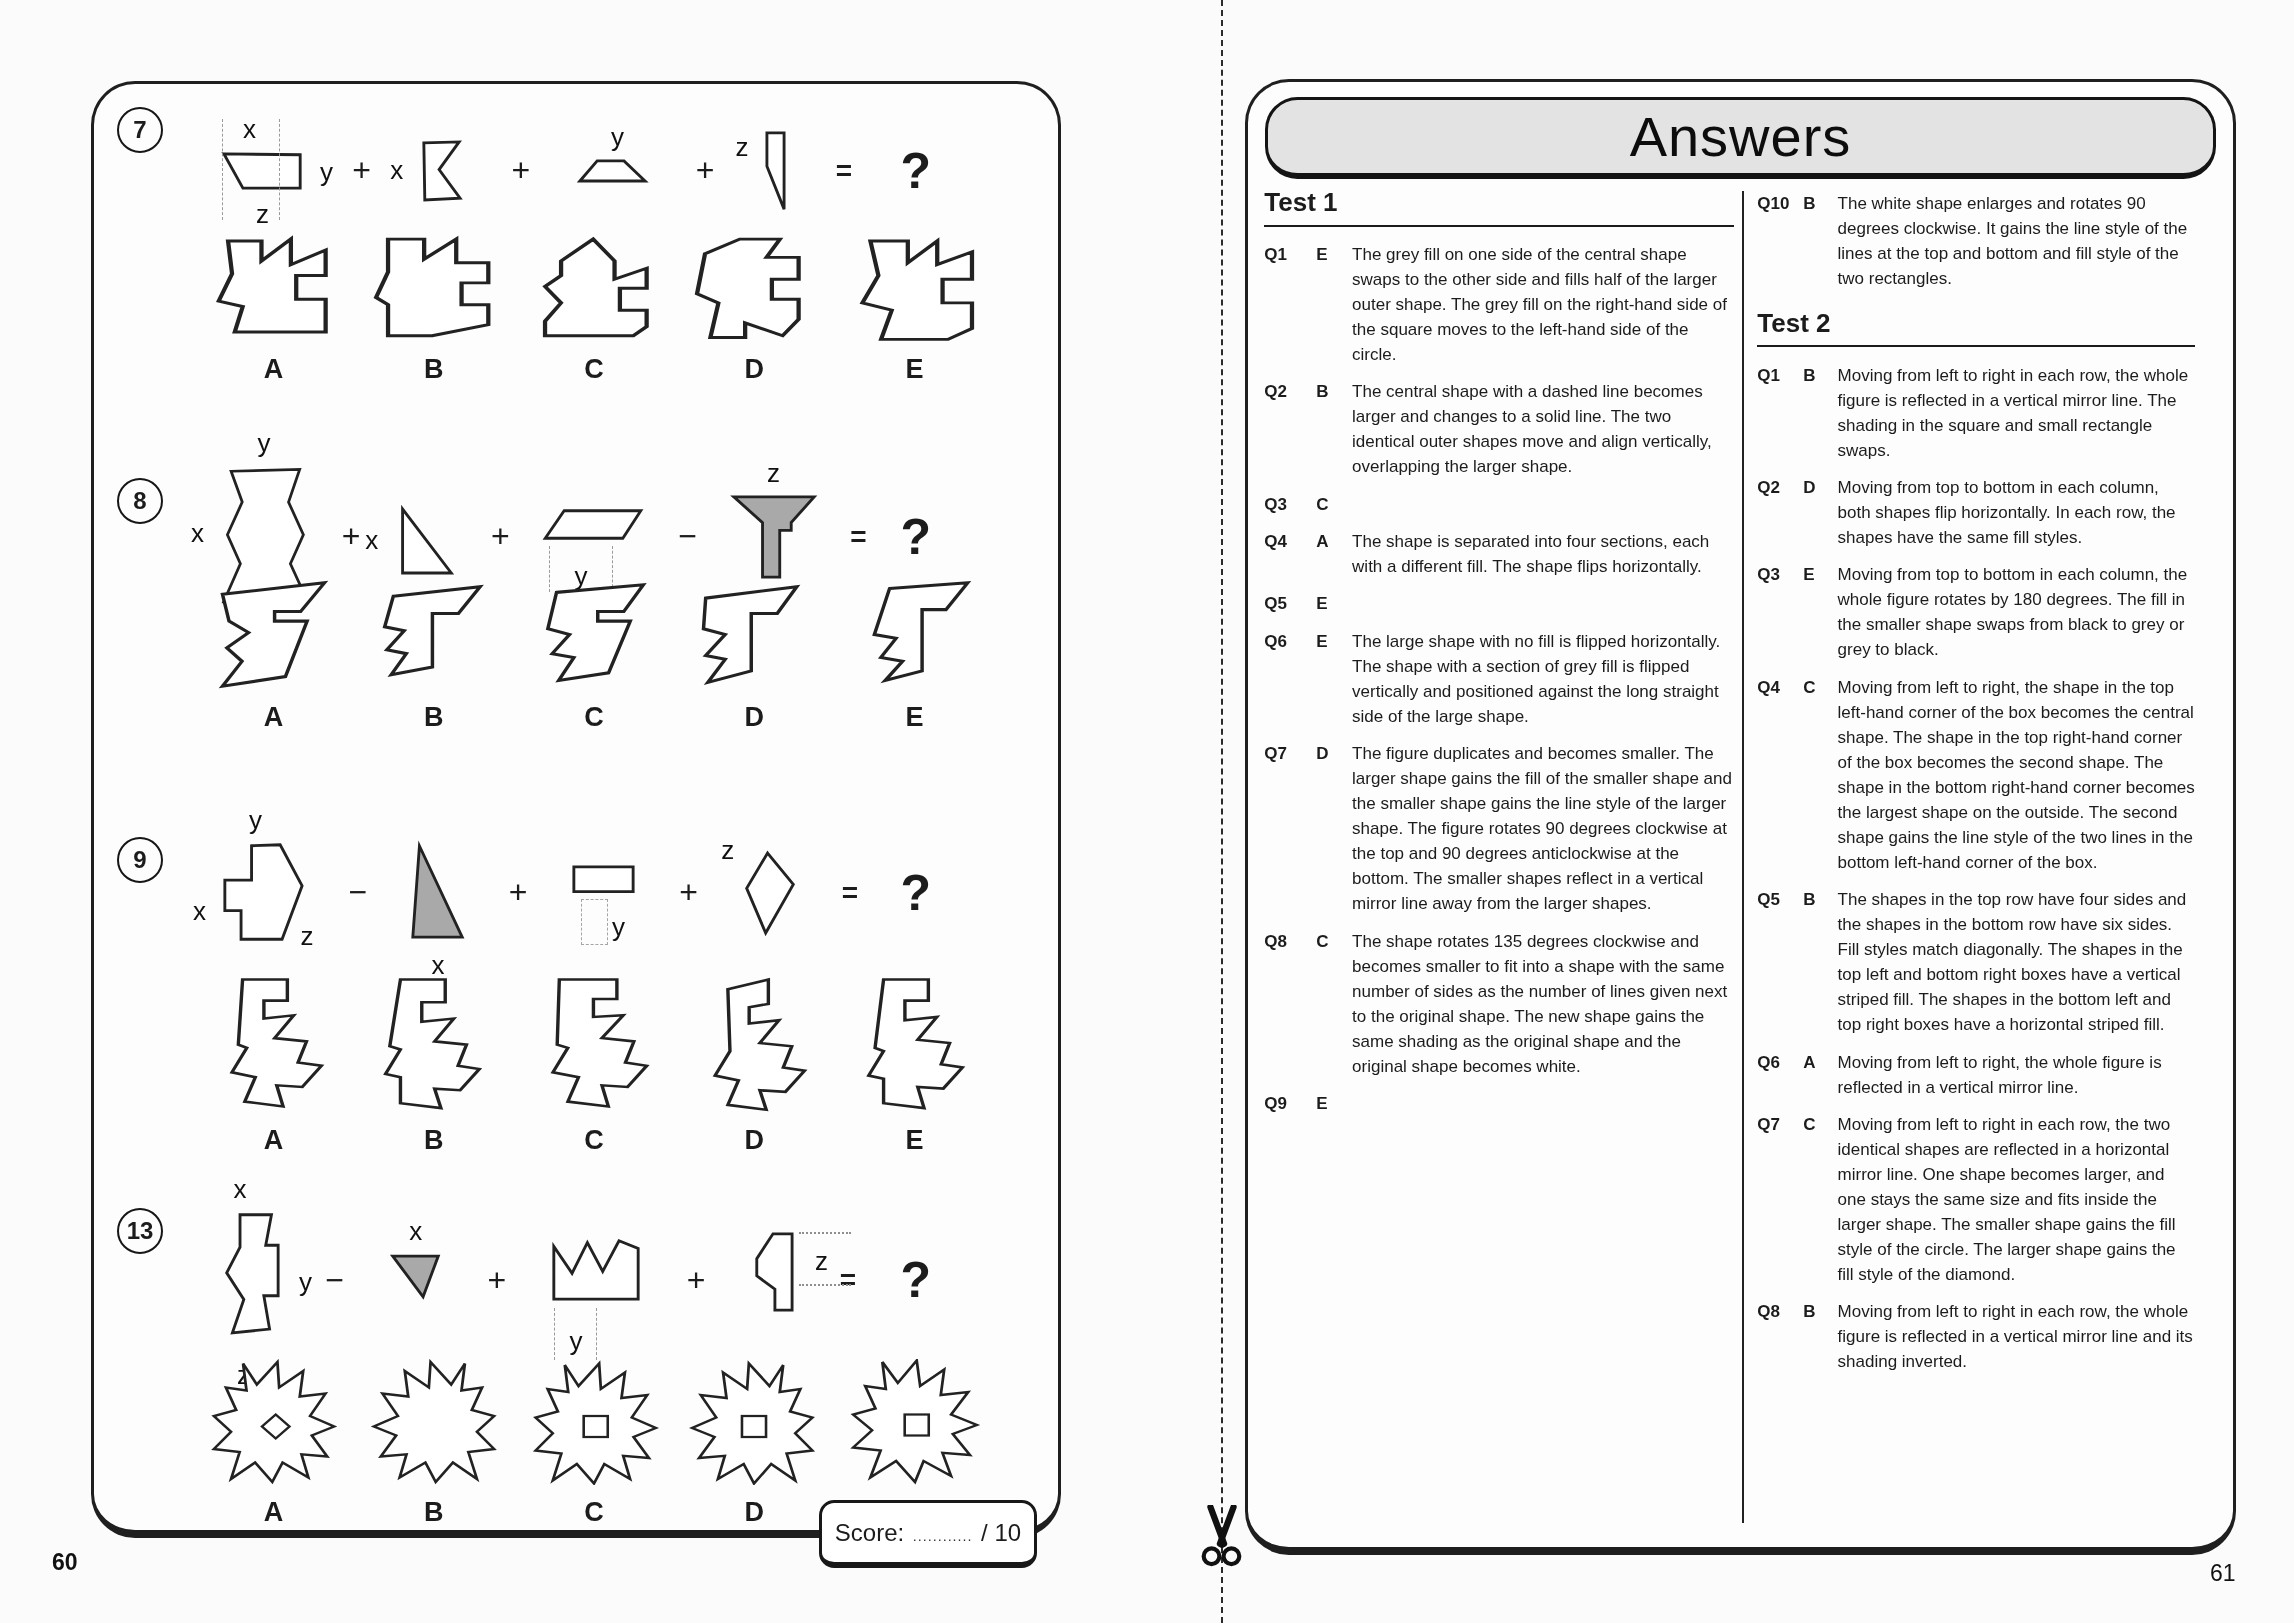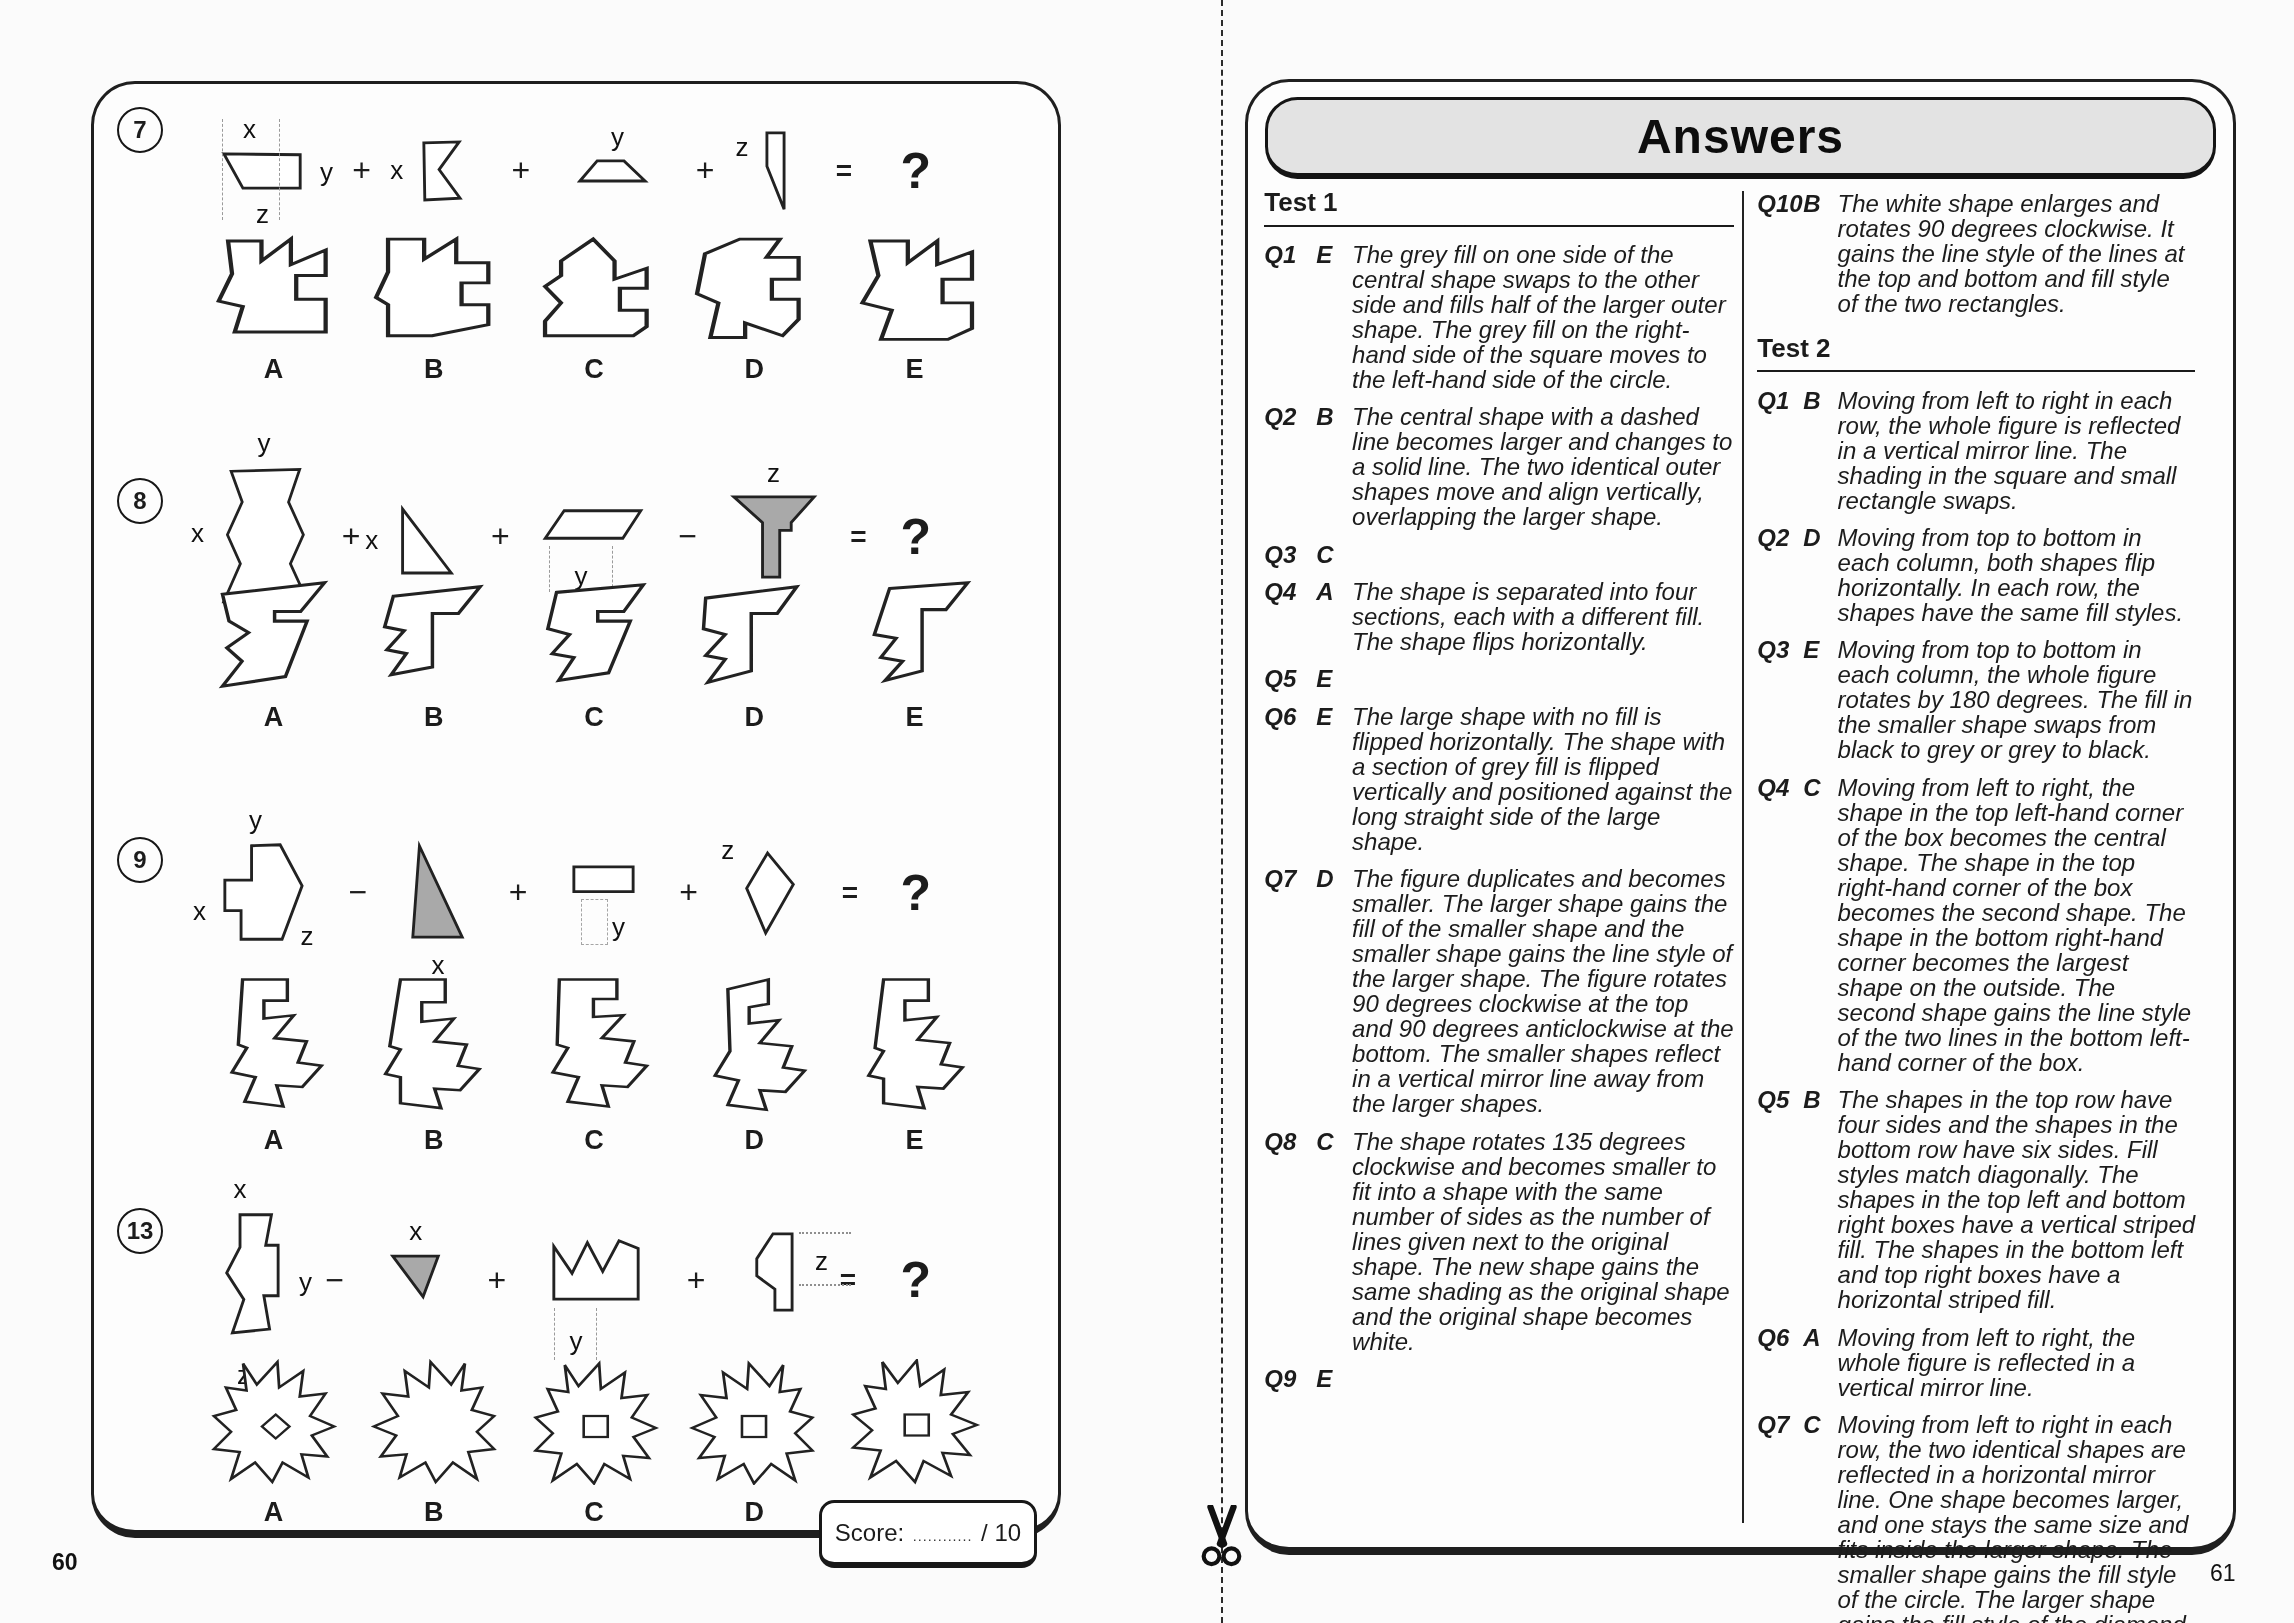--- a/index.html
+++ b/index.html
@@ -51,29 +51,29 @@
   .hole{fill:#ffffff;stroke:#222;stroke-width:3;}
   
   #score{position:absolute;right:21px;bottom:-38px;width:212px;height:59px;background:#fff;
     border:3.3px solid #181818;border-bottom-width:6.7px;border-radius:15.3px;
     display:flex;align-items:center;justify-content:center;gap:8.6px;font-size:24px;}
   #score .dots{font-size:14.3px;letter-spacing:1px;color:#333;padding-top:7.6px;}
   
   #ansHdr{position:absolute;left:17px;right:17px;top:15.3px;height:73px;background:#e3e3e3;
     border:3.3px solid #141414;border-bottom-width:6.7px;border-radius:32.5px;
     display:flex;align-items:center;justify-content:center;}
-  #ansHdr span{font-size:48px;font-weight:bold;letter-spacing:1px;color:#0d0d0d;}
+  #ansHdr span{font-size:56px;font-weight:normal;letter-spacing:1px;color:#0d0d0d;}
   #cols{position:absolute;left:16.3px;top:103px;width:948px;bottom:11px;display:flex;}
   .acol{width:470px;}
   #colB{width:438px;padding-top:5.7px;}
   .divider{border-left:2.4px solid #222;margin:5.7px 13.4px 13.4px 7.6px;}
   .test-h{font-size:26px;font-weight:bold;border-bottom:2.9px solid #1b1b1b;padding-bottom:6.7px;margin:1.9px 0 15.3px 0;}
   #colB .test-h{margin-top:17px;}
   .ans{display:grid;grid-template-columns:50px 34px 1fr;column-gap:1.9px;margin-bottom:12.4px;
-    font-size:24px;line-height:25px;font-style:italic;}
+    font-size:17px;line-height:25px;}
   #colB .ans{grid-template-columns:44px 32.5px 1fr;}
   .ans .q,.ans .c{font-weight:bold;}
 </style>
 </head>
 <body>
 
 <div class="page" id="pageL">
 
   <div class="qblock" id="q7">
     <div class="qcircle"><span>7</span></div>

